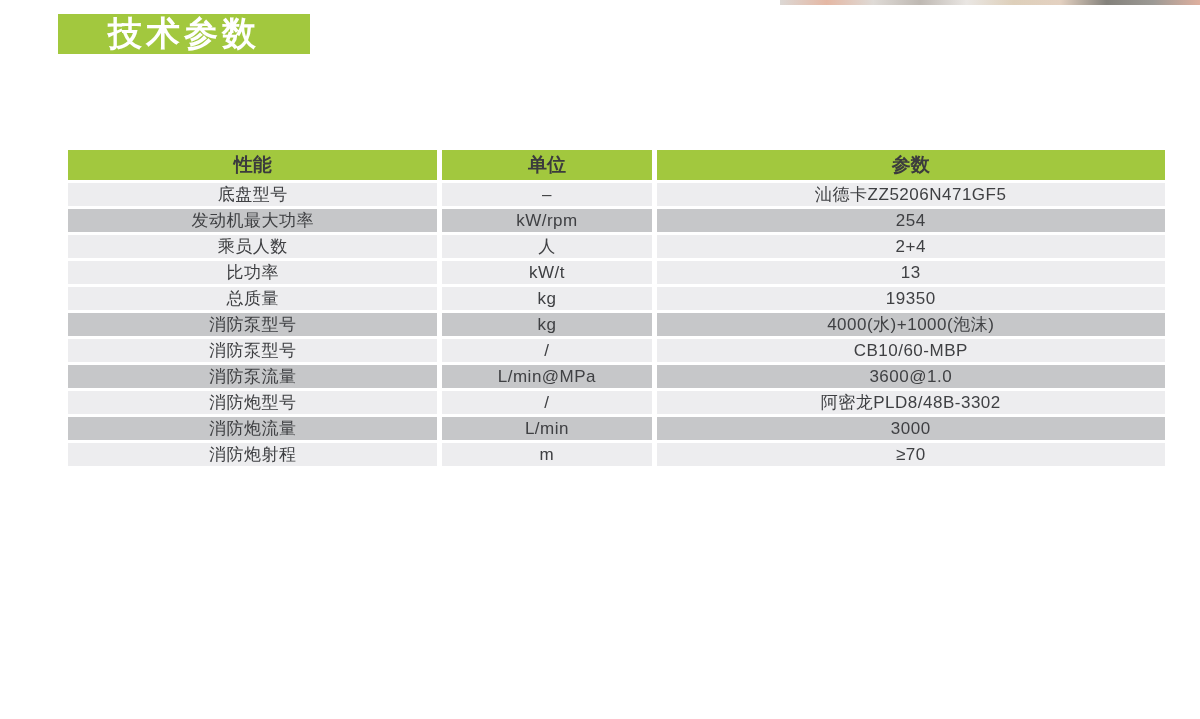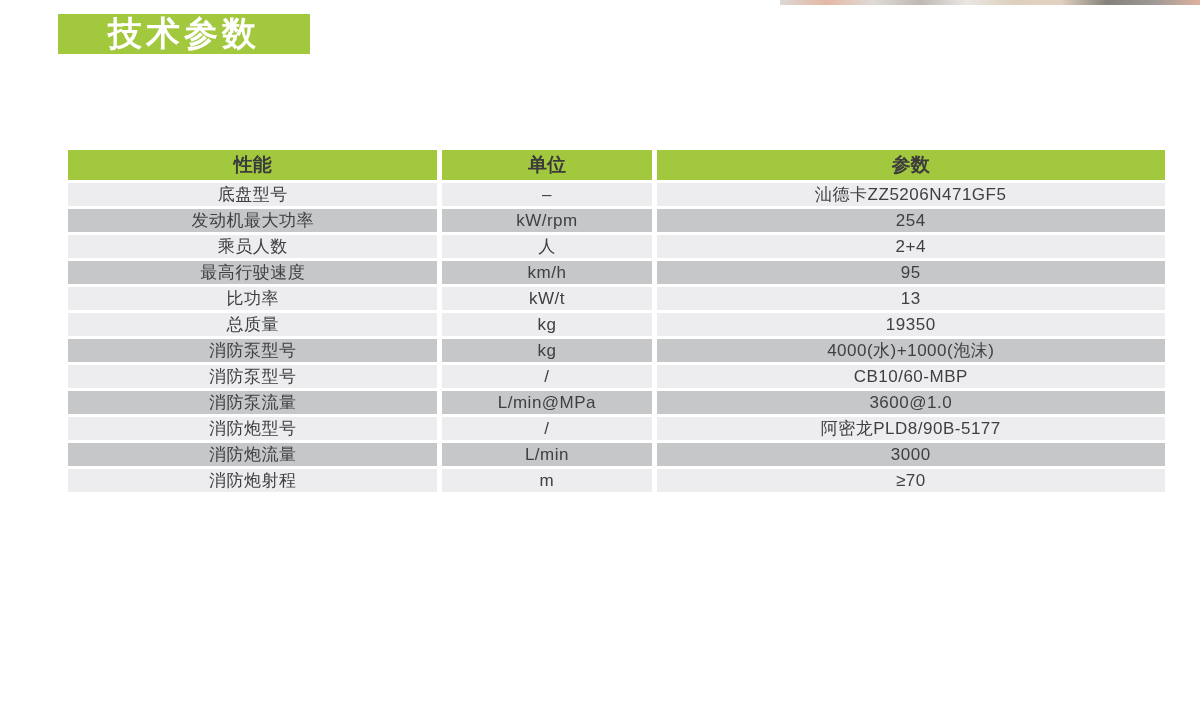--- a/index.html
+++ b/index.html
@@ -113,25 +113,20 @@
           <tr class="dark">
             <td>发动机最大功率</td>
             <td>kW/rpm</td>
             <td>254</td>
           </tr>
           <tr class="light">
             <td>乘员人数</td>
             <td>人</td>
             <td>2+4</td>
           </tr>
-          <tr class="dark">
-            <td>最高行驶速度</td>
-            <td>km/h</td>
-            <td>95</td>
-          </tr>
           <tr class="light">
             <td>比功率</td>
             <td>kW/t</td>
             <td>13</td>
           </tr>
           <tr class="light">
             <td>总质量</td>
             <td>kg</td>
             <td>19350</td>
           </tr>
@@ -146,21 +141,21 @@
             <td>CB10/60-MBP</td>
           </tr>
           <tr class="dark">
             <td>消防泵流量</td>
             <td>L/min@MPa</td>
             <td>3600@1.0</td>
           </tr>
           <tr class="light">
             <td>消防炮型号</td>
             <td>/</td>
-            <td>阿密龙PLD8/90B-5177</td>
+            <td>阿密龙PLD8/48B-3302</td>
           </tr>
           <tr class="dark">
             <td>消防炮流量</td>
             <td>L/min</td>
             <td>3000</td>
           </tr>
           <tr class="light">
             <td>消防炮射程</td>
             <td>m</td>
             <td>≥70</td>

